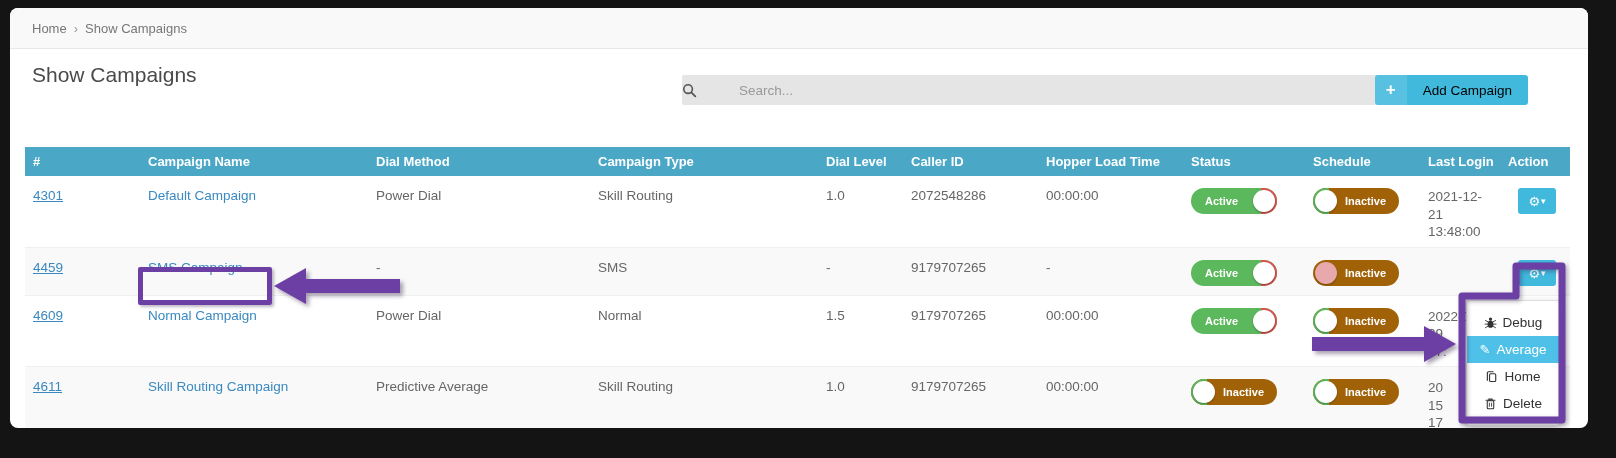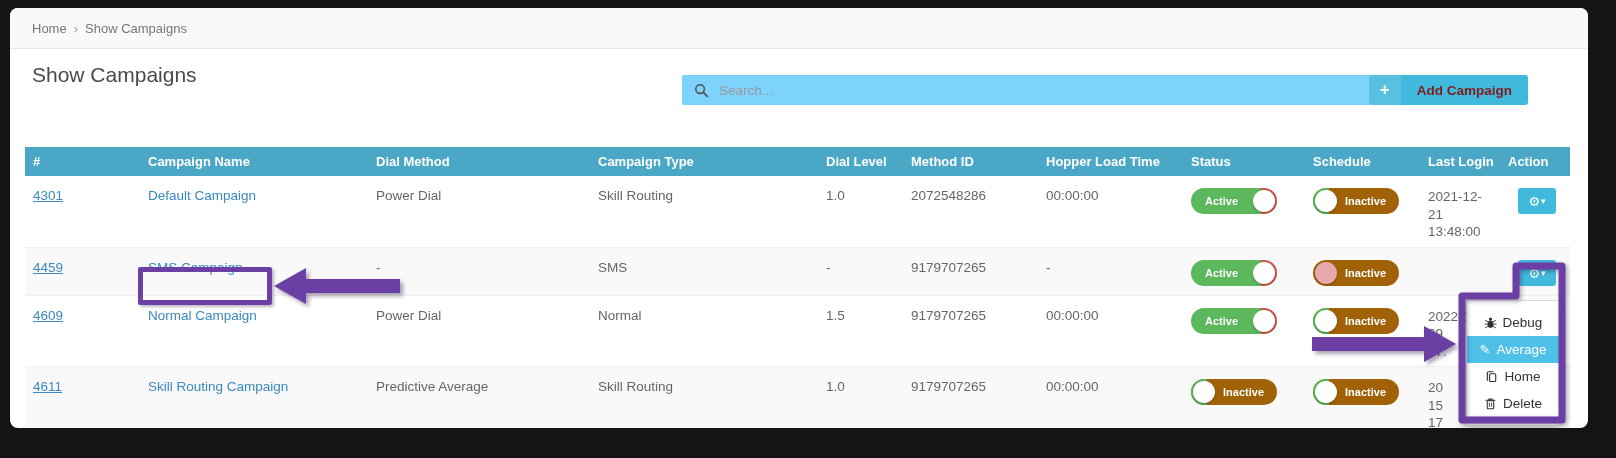--- a/index.html
+++ b/index.html
@@ -15,39 +15,39 @@
   .breadcrumb-bar{
     height:40px;background:#f9f9f9;border-bottom:1px solid #e8e8e8;
     display:flex;align-items:center;padding-left:22px;font-size:13px;color:#777;
   }
   .crumb{color:#777;text-decoration:none;}
   .crumb-sep{margin:0 7px;color:#9a9a9a;font-size:13px;}
   
   .toolbar{position:relative;height:84px;}
   .page-title{margin:14px 0 0 22px;font-size:21px;font-weight:400;color:#4a4a4a;}
   .searchbox{
-    position:absolute;left:672px;top:12px;width:712px;height:30px;background:#7dd3fc;
-    border-radius:2px;display:flex;align-items:center;padding-left:12px;box-sizing:border-box;
+    position:absolute;left:672px;top:12px;width:712px;height:30px;background:#e5e5e5;
+    border-radius:2px;display:flex;align-items:center;box-sizing:border-box;gap:32px;
   }
   .searchbox input{
     border:none;background:transparent;outline:none;flex:1;height:100%;
     font-size:13.5px;color:#555;font-family:"Liberation Sans",sans-serif;margin-left:8px;
   }
   .searchbox input::placeholder{color:#999;}
   .add-btn{
     position:absolute;right:60px;top:12px;height:30px;display:flex;align-items:stretch;
     background:#41b9dd;border:none;border-radius:3px;padding:0;cursor:pointer;overflow:hidden;
     font-family:"Liberation Sans",sans-serif;
   }
   .add-btn .plus{
     width:32px;display:flex;align-items:center;justify-content:center;
     background:rgba(255,255,255,0.12);color:#fff;font-size:17px;font-weight:700;
   }
   .add-btn .add-label{
-    display:flex;align-items:center;padding:0 16px;color:#7f1d1d;font-size:13.5px;font-weight:bold;
+    display:flex;align-items:center;padding:0 16px;color:#000000;font-size:13.5px;
   }
   
   table.campaigns{border-collapse:collapse;table-layout:fixed;width:1545px;margin-left:15px;}
   table.campaigns th{
     background:#4aa7c6;color:#fff;font-size:13px;font-weight:700;text-align:left;
     padding:7px 8px;white-space:nowrap;overflow:hidden;
   }
   table.campaigns td{
     vertical-align:top;padding:12px 8px 6px 8px;font-size:13.5px;color:#666;
   }
@@ -143,21 +143,21 @@
         <col style="width:80px">
         <col style="width:70px">
     </colgroup>
     <thead>
       <tr>
         <th>#</th>
         <th>Campaign Name</th>
         <th>Dial Method</th>
         <th>Campaign Type</th>
         <th>Dial Level</th>
-        <th>Method ID</th>
+        <th>Caller ID</th>
         <th>Hopper Load Time</th>
         <th>Status</th>
         <th>Schedule</th>
         <th>Last Login</th>
         <th>Action</th>
       </tr>
     </thead>
     <tbody>
 
       <tr class="row r1">

